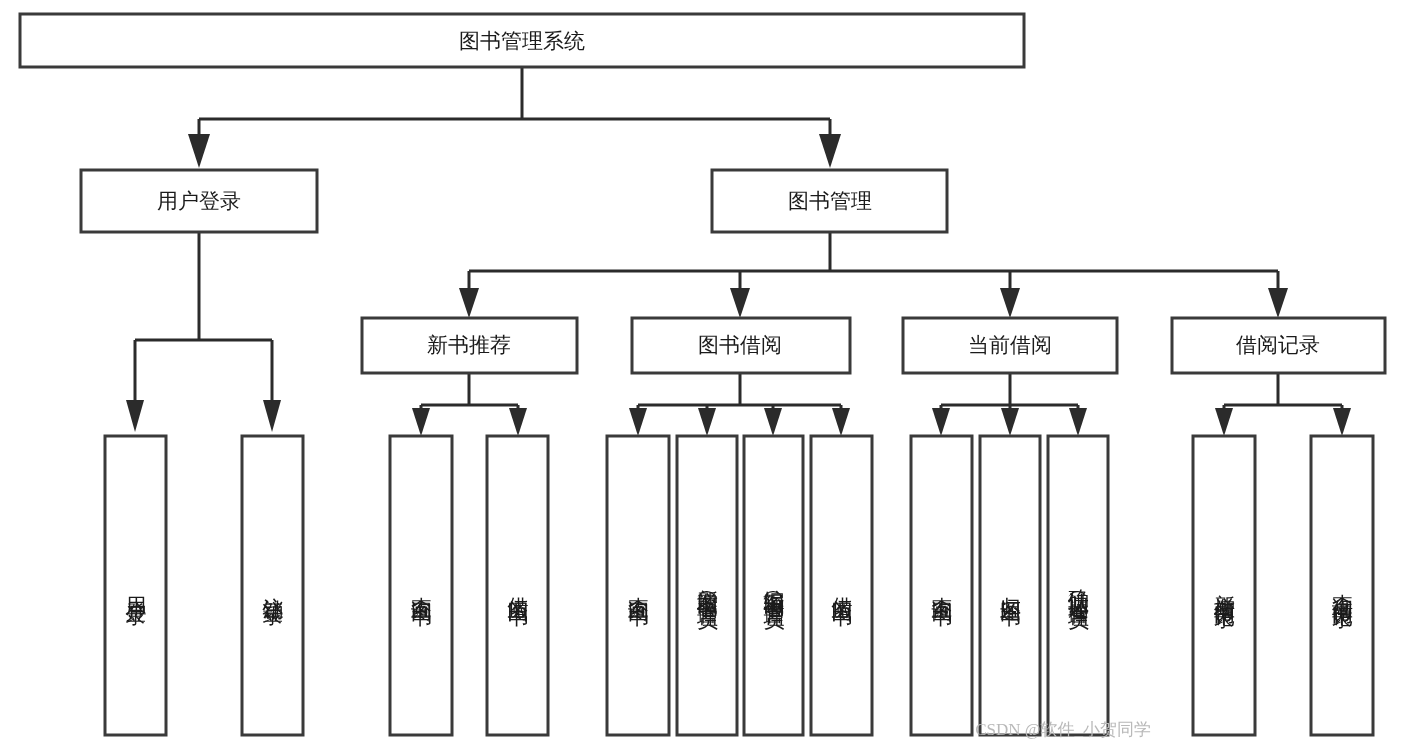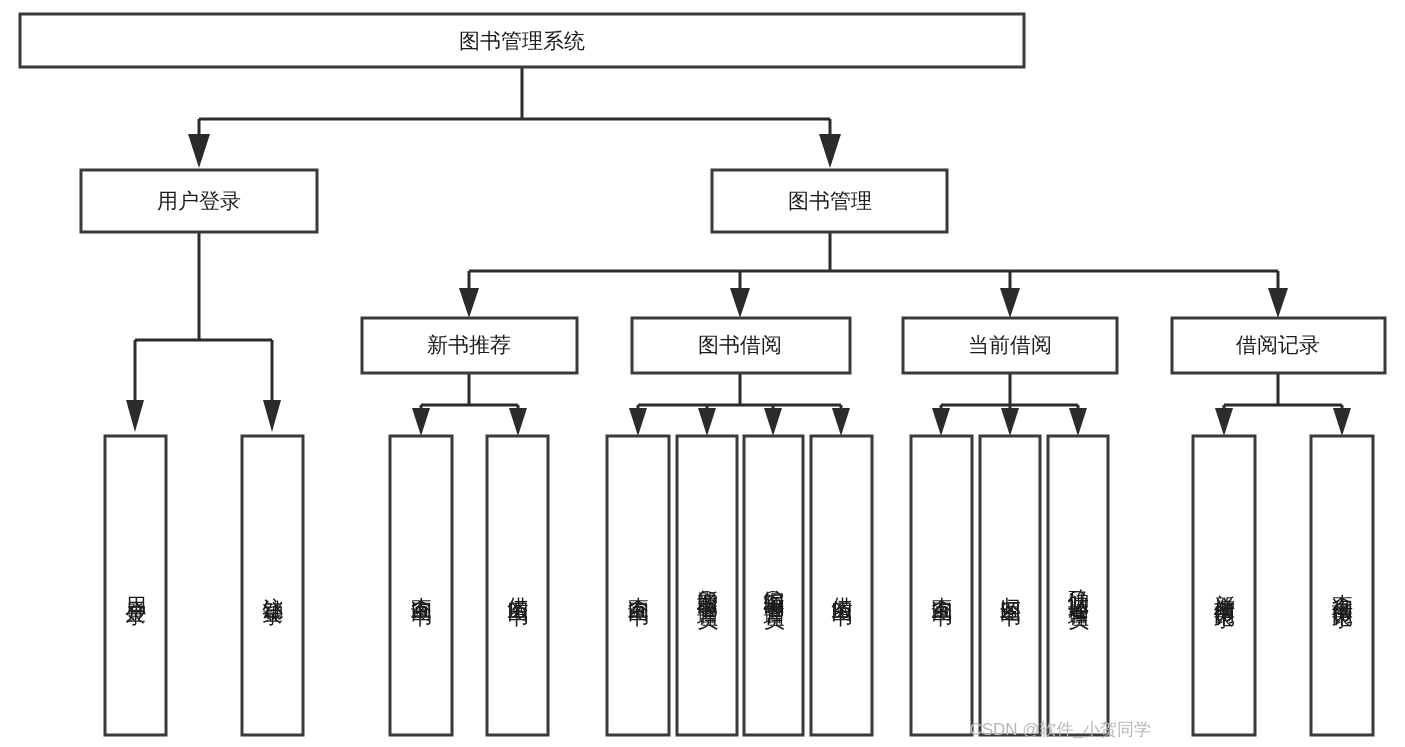--- a/index.html
+++ b/index.html
@@ -64,21 +64,21 @@
     font-size: 21px;
     line-height: 1.0;
     letter-spacing: 3px;
     color: #1b1b1b;
     white-space: nowrap;
   }
   .watermark {
     position: absolute;
     right: 10px;
     bottom: 6px;
-    font-family: Liberation Sans, sans-serif;
+    font-family: Liberation Serif, serif;
     font-size: 17px;
     color: #b9b9b9;
     white-space: nowrap;
     user-select: none;
   }
 </style>
 </head>
 <body>
 
 <div id="diagram-root">

